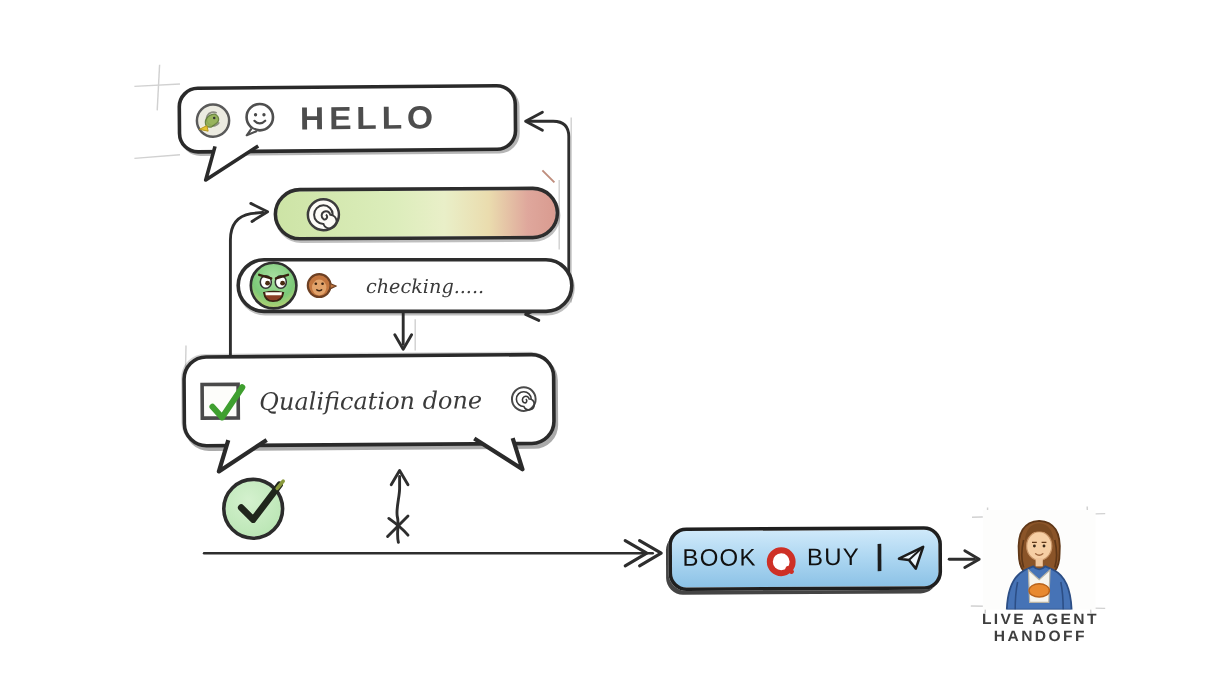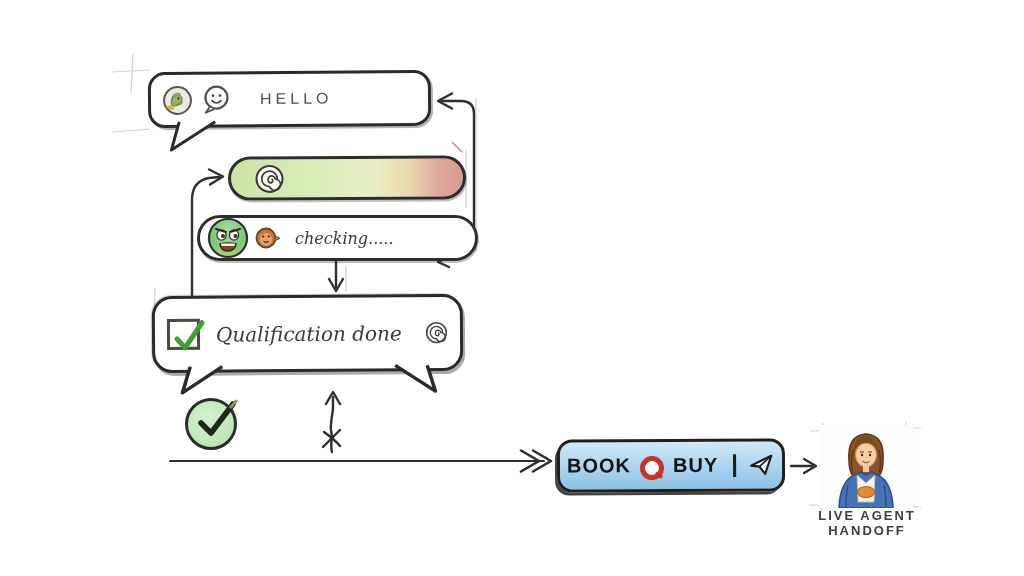--- a/index.html
+++ b/index.html
@@ -6,33 +6,33 @@
   html,body { background:#ffffff; font-family:"Liberation Sans",sans-serif; }
   .canvas { position:relative; width:1024px; height:576px; background:#ffffff; overflow:hidden; }
   .overlay { position:absolute; left:0; top:0; width:1024px; height:576px; pointer-events:none; z-index:1; }
   .el { position:absolute; z-index:2; }
 
   
   .bubble { background:#fff; border:3px solid #2a2a2a; }
   .hello { left:148px; top:71px; width:283px; height:56px; border-radius:17px;
            display:flex; align-items:center; gap:9px; padding-left:11px;
            box-shadow:2px 2px 0 rgba(42,42,42,.35); transform:rotate(-0.5deg); }
-  .hello-text { font-size:16px; font-weight:normal; letter-spacing:4px; color:#4d4d4d; margin-left:20px; transform:scaleY(.95); }
+  .hello-text { font-size:28px; font-weight:bold; letter-spacing:4px; color:#4d4d4d; margin-left:10px; transform:scaleY(.95); }
 
   .pill { position:absolute; border:3px solid #2d2d2d; display:flex; align-items:center; z-index:2; }
   .qualifying { left:228px; top:156px; width:238px; height:44px; border-radius:22px;
     background:linear-gradient(90deg,#cde4a6 0%,#dcedbb 42%,#e9efc8 60%,#eadcae 76%,#dfa79c 90%,#d99b90 100%);
     padding:0 8px 0 24px; justify-content:space-between; transform:rotate(-0.3deg);
     box-shadow:1px 2px 0 rgba(42,42,42,.3); }
   .checking { left:197px; top:215px; width:281px; height:46px; border-radius:23px; background:#fff;
     padding-left:6px; gap:5px; box-shadow:1px 2px 0 rgba(42,42,42,.3); }
 
   .script-text { font-family:"DejaVu Serif",serif; font-style:italic; color:#3a3a3a; white-space:nowrap; }
   .qualifying .script-text { font-size:17px; }
-  .checking .script-text { font-size:16px; margin-left:9px; }
+  .checking .script-text { font-size:16px; margin-left:19px; }
 
   .qualification { left:152px; top:295px; width:311px; height:77px; border-radius:20px; border-width:3.5px;
     display:flex; align-items:center; gap:16px; padding:0 12px;
     box-shadow:2px 3px 0 rgba(42,42,42,.4), -1px -1px 0 rgba(42,42,42,.2); transform:rotate(-0.4deg); }
   .qualification .script-text { font-size:20px; flex:1; }
 
   .checkbox { position:relative; width:33px; height:31px; border:3px solid #4a4a4a; background:#fdfdfa; flex:none; }
   .checkbox svg { position:absolute; left:1px; top:-9px; overflow:visible; }
 
   .tail { position:absolute; top:100%; margin-top:-4px; overflow:visible; }
@@ -40,21 +40,21 @@
   .icon { display:inline-flex; flex:none; line-height:0; }
 
   .check-circle { left:185px; top:398px; width:52px; height:52px; border-radius:50%;
     border:3.5px solid #2c2c2c; background:radial-gradient(circle at 42% 35%, #d4f1ce, #b4e3ae); }
   .check-circle svg { position:absolute; left:-1px; top:-6px; overflow:visible; }
 
   .cta { left:557px; top:439px; width:228px; height:53px; border:3px solid #1f1f1f; border-radius:15px;
     background:linear-gradient(180deg,#cfe9fa 0%,#a9d4f0 55%,#8cc2e6 100%);
     display:flex; align-items:center; justify-content:center; gap:9px;
     box-shadow:-3px 4px 0 -1px rgba(35,35,35,.85); transform:rotate(-0.3deg); }
-  .cta-label { font-size:20px; font-weight:bold; color:#101010; letter-spacing:1px; }
+  .cta-label { font-size:20px; font-weight:normal; color:#101010; letter-spacing:1px; }
   .sep { font-size:24px; font-weight:600; color:#1c1c1c; margin:0 1px 3px 4px; }
   .ring { position:relative; top:2px; width:24px; height:24px; border-radius:50%;
     border:5.5px solid #ce3026; background:#fff; flex:none; }
   .ring::after { content:""; position:absolute; right:-4px; bottom:-2px; width:8px; height:4px;
     background:#ce3026; border-radius:2px; transform:rotate(38deg); }
 
   .agent-frame { left:819px; top:425px; width:94px; height:83px; background:#fdfdfc; }
   .handoff { left:806px; top:509px; width:122px; text-align:center; font-weight:bold; font-size:13px;
     letter-spacing:2px; color:#3e3e3e; line-height:1.12; transform:scaleY(.96); }
 </style>

